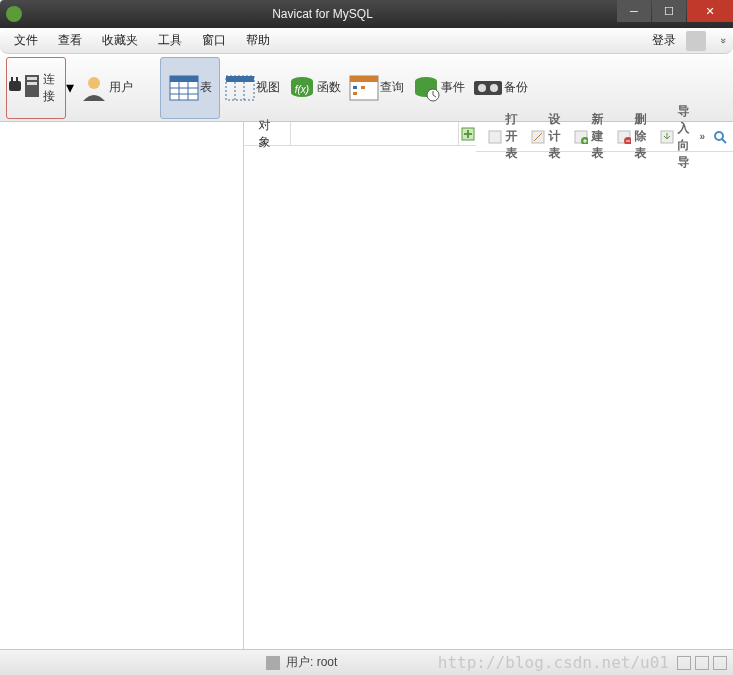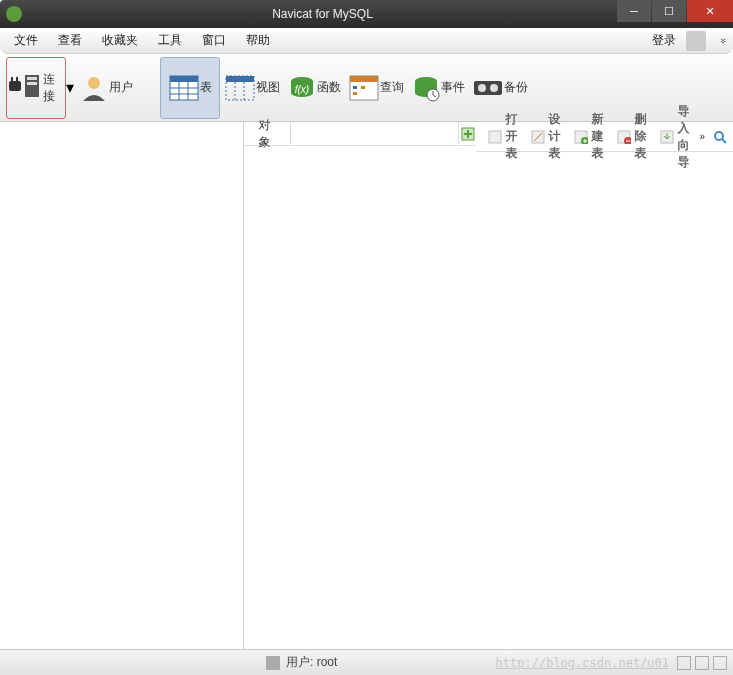--- a/index.html
+++ b/index.html
@@ -34,21 +34,21 @@
 .obj-search { flex: 1; height: 100%; border: none; outline: none; padding: 0 6px; font-size: 12px; }
 .obj-add { width: 24px; height: 100%; display: flex; align-items: center; justify-content: center; color: #5a9b3a; border-left: 1px solid #dcdcdc; }
 .action-row { height: 30px; display: flex; align-items: center; font-size: 12px; color: #666; padding: 0 6px; border-bottom: 1px solid #dcdcdc; gap: 2px; font-weight: bold; }
 .act-btn { display: flex; align-items: center; gap: 3px; padding: 0 6px; }
 .act-spacer { flex: 1; }
 .right-body { flex: 1; background: #fff; }
 .statusbar { height: 26px; background: linear-gradient(#f4f4f4,#e2e2e2); display: flex; align-items: center; font-size: 12px; color: #444; border-top: 1px solid #c8c8c8; padding: 0 6px; }
 .sb-icon { width: 14px; height: 14px; background: #aaa; margin-right: 6px; }
 .sb-text { }
 .sb-spacer { flex: 1; }
-.sb-watermark { color: #c8c8c8; font-family: monospace; font-size: 12px; text-decoration: underline; }
+.sb-watermark { color: #c8c8c8; font-family: monospace; font-size: 16px; }
 .sb-views { display: flex; gap: 4px; margin-left: 8px; color: #888; }
 .sb-view { width: 14px; height: 14px; border: 1px solid #aaa; }
 svg { display: block; }
 </style>
 </head>
 <body>
 
 <div class="window">
 
   <div class="titlebar">

